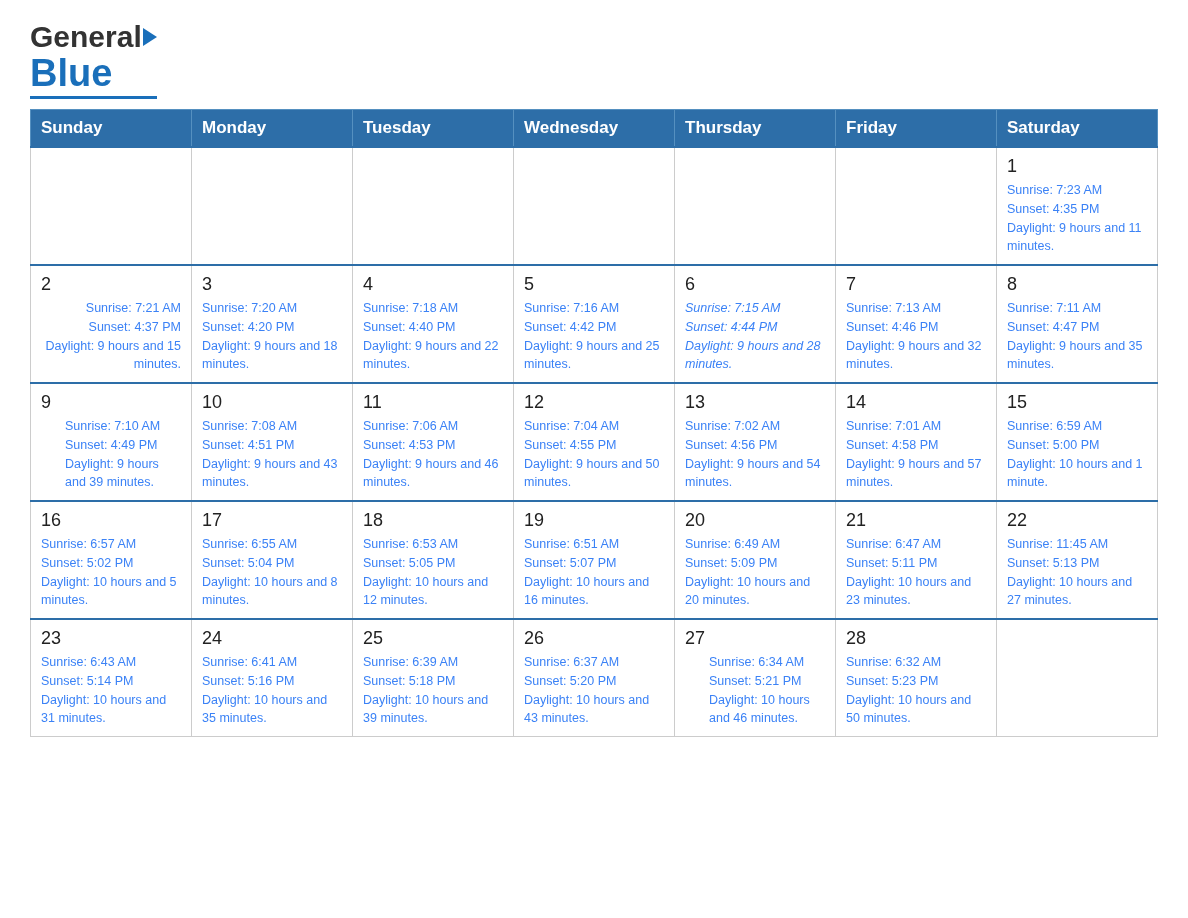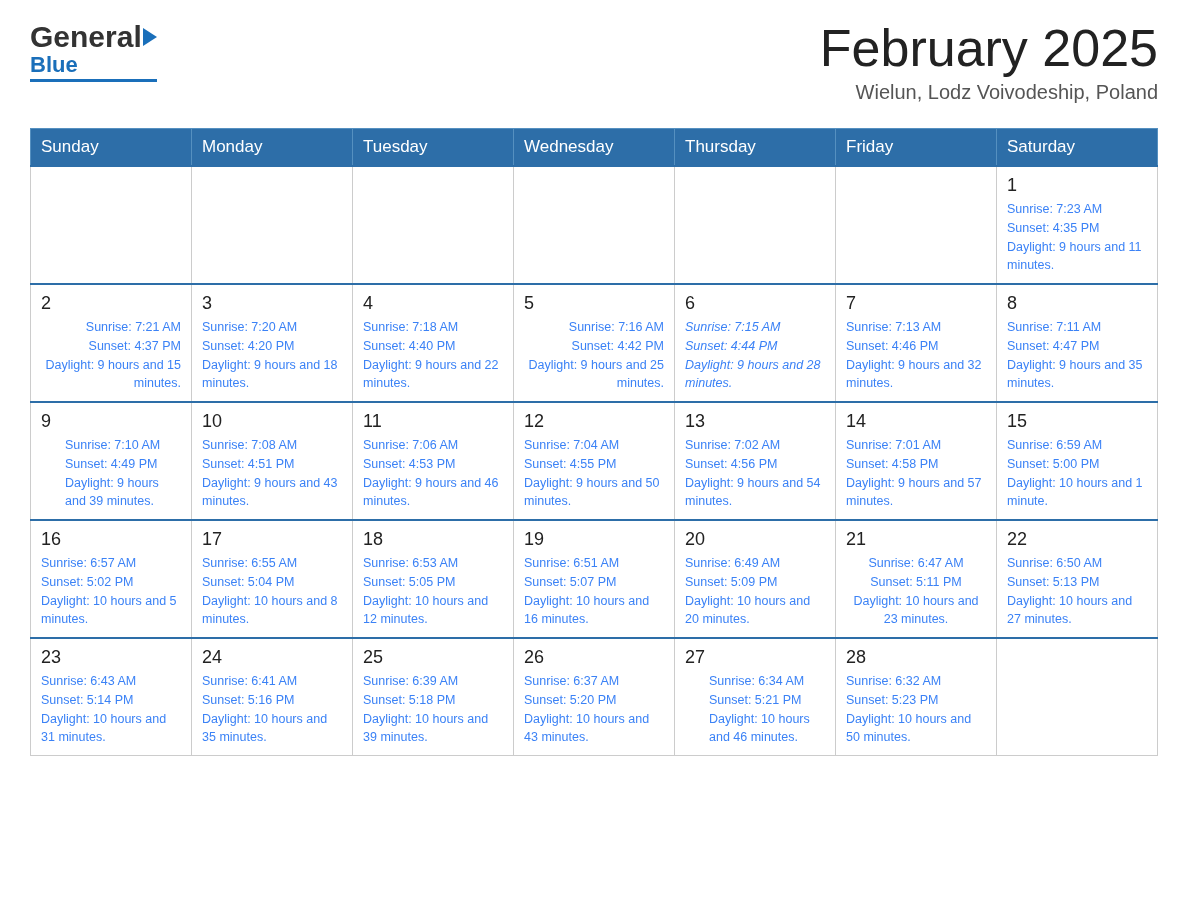--- a/index.html
+++ b/index.html
@@ -6,21 +6,21 @@
     body {
       font-family: Arial, sans-serif;
       background: #fff;
       padding: 20px 30px;
       color: #333;
     }
     .header {
       display: flex;
       justify-content: space-between;
       align-items: flex-start;
-      margin-bottom: 24px;
+      margin-bottom: 10px;
     }
     .title-area {
       text-align: right;
     }
     .month-title {
       font-size: 52px;
       font-weight: normal;
       color: #222;
       line-height: 1.1;
     }
@@ -31,21 +31,21 @@
     }
     .calendar {
       width: 100%;
       border-collapse: collapse;
       margin-top: 10px;
     }
     .calendar th {
       background: #2d6ea8;
       color: #fff;
       font-size: 17px;
-      font-weight: normal;
+      font-weight: bold;
       padding: 8px 10px;
       text-align: left;
       border: 1px solid #5590c0;
     }
     .calendar td {
       vertical-align: top;
       padding: 8px 10px;
       border: 1px solid #ccc;
       width: calc(100% / 7);
       min-height: 100px;
@@ -85,21 +85,21 @@
       font-weight: bold;
       color: #333;
     }
     .logo-bottom {
       display: flex;
       align-items: center;
       margin-top: -2px;
     }
     .logo-blue-text {
       color: #1a6fba;
-      font-size: 22px;
+      font-size: 38px;
       font-weight: bold;
       text-align: center;
     }
     .logo-triangle {
       width: 0;
       height: 0;
       border-left: 14px solid #1a6fba;
       border-top: 9px solid transparent;
       border-bottom: 9px solid transparent;
       display: inline-block;
@@ -120,24 +120,20 @@
   <div class="logo-container">
     <div class="logo-top-row">
       <span>General</span>
       <span class="logo-triangle"></span>
     </div>
     <div class="logo-bottom">
       <span class="logo-blue-text">Blue</span>
     </div>
     <div class="logo-underline"></div>
   </div>
-  <div class="title-area">
-    <div class="month-title">February 2025</div>
-    <div class="location">Wielun, Lodz Voivodeship, Poland</div>
-  </div>
 </div>
 
 <table class="calendar">
   <thead>
     <tr>
     <th>Sunday</th>
         <th>Monday</th>
         <th>Tuesday</th>
         <th>Wednesday</th>
         <th>Thursday</th>
@@ -174,21 +170,21 @@
 Daylight: 9 hours and 18 minutes.</div>
         </td>
         <td>
           <span class="day-num">4</span>
           <div class="day-info" style="white-space: pre-line;">Sunrise: 7:18 AM
 Sunset: 4:40 PM
 Daylight: 9 hours and 22 minutes.</div>
         </td>
         <td>
           <span class="day-num">5</span>
-          <div class="day-info" style="white-space: pre-line; text-align: right;">Sunrise: 7:16 AM
+          <div class="day-info" style="white-space: pre-line;">Sunrise: 7:16 AM
 Sunset: 4:42 PM
 Daylight: 9 hours and 25 minutes.</div>
         </td>
         <td>
           <span class="day-num">6</span>
           <div class="day-info" style="white-space: pre-line; font-style: italic;">Sunrise: 7:15 AM
 Sunset: 4:44 PM
 Daylight: 9 hours and 28 minutes.</div>
         </td>
         <td>
@@ -274,27 +270,27 @@
 Daylight: 10 hours and 16 minutes.</div>
         </td>
         <td>
           <span class="day-num">20</span>
           <div class="day-info" style="white-space: pre-line;">Sunrise: 6:49 AM
 Sunset: 5:09 PM
 Daylight: 10 hours and 20 minutes.</div>
         </td>
         <td>
           <span class="day-num">21</span>
-          <div class="day-info" style="white-space: pre-line; text-align: center;">Sunrise: 6:47 AM
+          <div class="day-info" style="white-space: pre-line;">Sunrise: 6:47 AM
 Sunset: 5:11 PM
 Daylight: 10 hours and 23 minutes.</div>
         </td>
         <td>
           <span class="day-num">22</span>
-          <div class="day-info" style="white-space: pre-line;">Sunrise: 6:50 AM
+          <div class="day-info" style="white-space: pre-line;">Sunrise: 11:45 AM
 Sunset: 5:13 PM
 Daylight: 10 hours and 27 minutes.</div>
         </td>
       </tr>
       <tr>
         <td>
           <span class="day-num">23</span>
           <div class="day-info" style="white-space: pre-line;">Sunrise: 6:43 AM
 Sunset: 5:14 PM
 Daylight: 10 hours and 31 minutes.</div>

